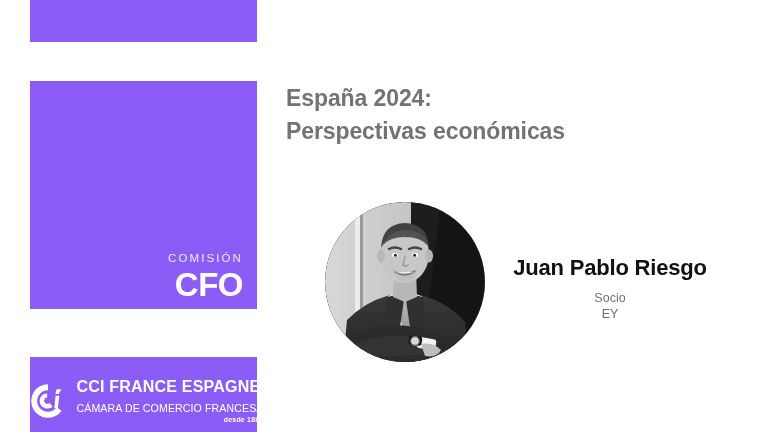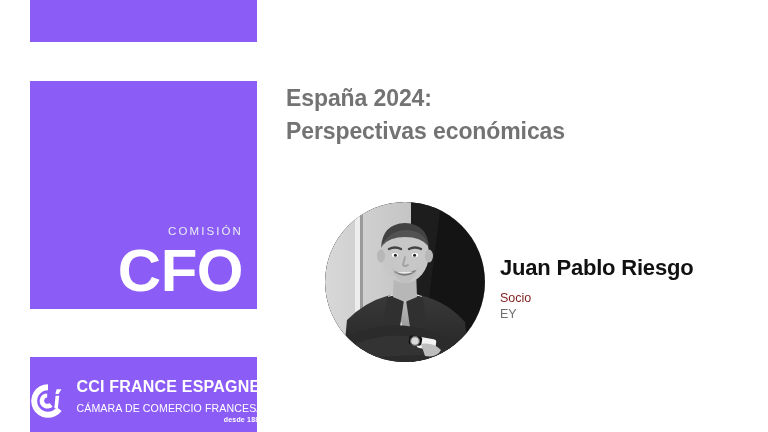--- a/index.html
+++ b/index.html
@@ -44,21 +44,21 @@
   .comision {
     color: #e9edf3;
     font-size: 11.5px;
     font-weight: 400;
     letter-spacing: 2.1px;
     display: block;
     margin-bottom: 4px;
   }
   .cfo {
     color: #ffffff;
-    font-size: 60px;
+    font-size: 33px;
     font-weight: 700;
     letter-spacing: -0.5px;
     display: block;
   }
 
   
   .logo-row {
     position: absolute;
     left: 0;
     top: 0;
@@ -133,33 +133,34 @@
     overflow: hidden;
     background: #2b2b2b;
   }
   .portrait svg { display: block; width: 160px; height: 160px; }
 
   .speaker-text {
     position: absolute;
     left: 500px;
     top: 255px;
     width: 220px;
+    text-align: center;
   }
   .speaker-name {
     display: block;
     color: #111111;
     font-size: 22px;
     font-weight: 700;
     letter-spacing: -0.2px;
     line-height: 26px;
     white-space: nowrap;
   }
   .speaker-role {
     display: block;
-    color: #7f1d1d;
+    color: #737373;
     font-size: 12.5px;
     font-weight: 400;
     line-height: 16px;
     margin-top: 9px;
   }
   .speaker-org {
     display: block;
     color: #6e6e6e;
     font-size: 12.5px;
     font-weight: 400;

